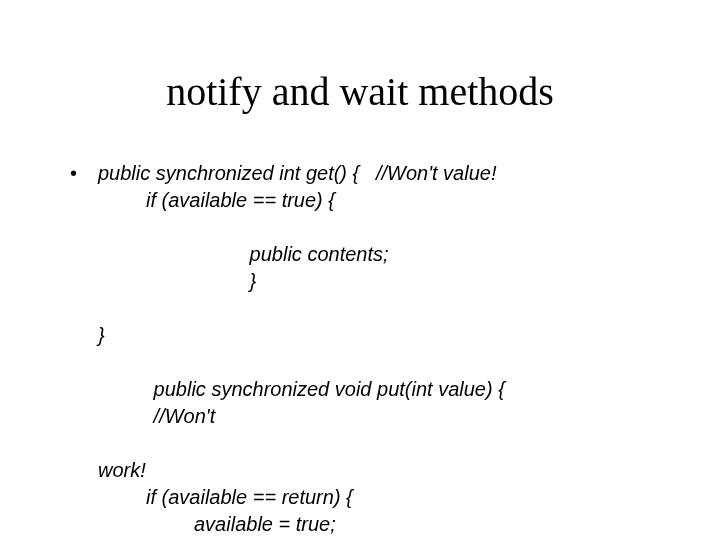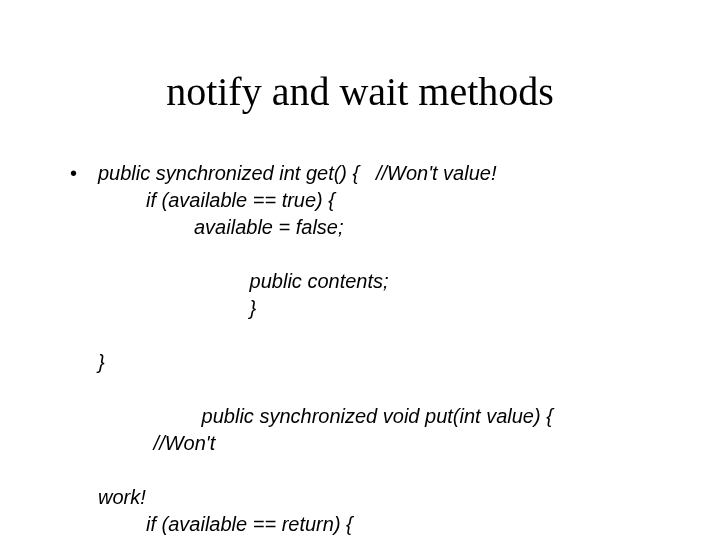--- a/index.html
+++ b/index.html
@@ -44,40 +44,39 @@
     flex: 0 0 28px;
     font-style: normal;
   }
   .bullet-content {
     flex: 1;
   }
   .ind1 { padding-left: 48px; }
   .ind2 { padding-left: 96px; }
   .line { white-space: pre; }
   .row-brace1 .code { display:inline-block; width: 240px; }
-  .put-row .sig { display:inline-block; width: 410px; margin-left: 48px; }
+  .put-row .sig { display:inline-block; width: 410px; }
 </style>
 </head>
 <body>
 
 <div class="slide">
 
   <div class="title">notify and wait methods</div>
 
   <div class="body">
 
     <div class="bullet-row">
       <div class="bullet-marker">•</div>
       <div class="bullet-content">
 
         <div class="line">public synchronized int get() {   //Won't value!</div>
 
         <div class="line ind1">if (available == true) {</div>
 
-        <div class="line ind2">available = false;</div>
 
         <div class="line ind2 row-brace1">
           <span class="code">public contents;</span>
           <span>}</span>
         </div>
 
         <div class="line">}</div>
 
         <div class="line put-row">
           <span class="sig">public synchronized void put(int value) {</span>

